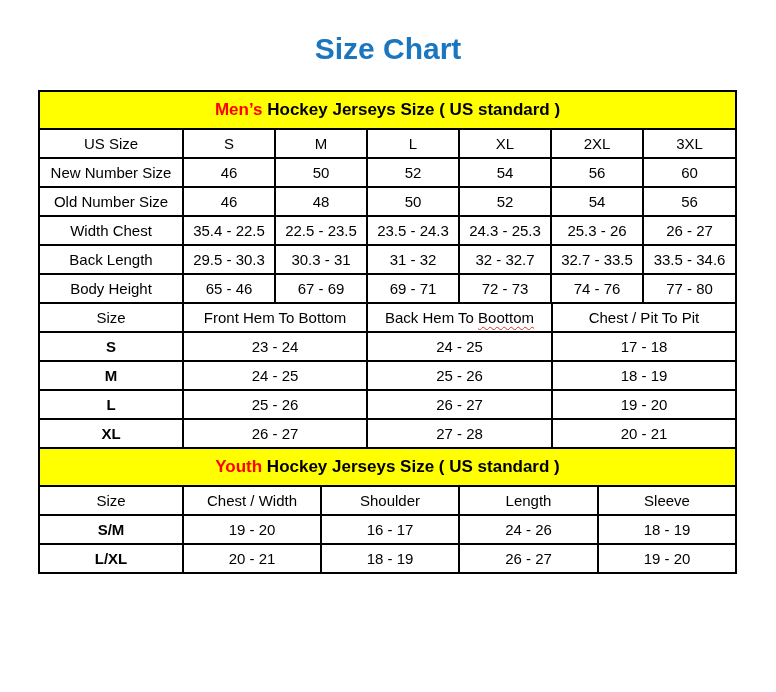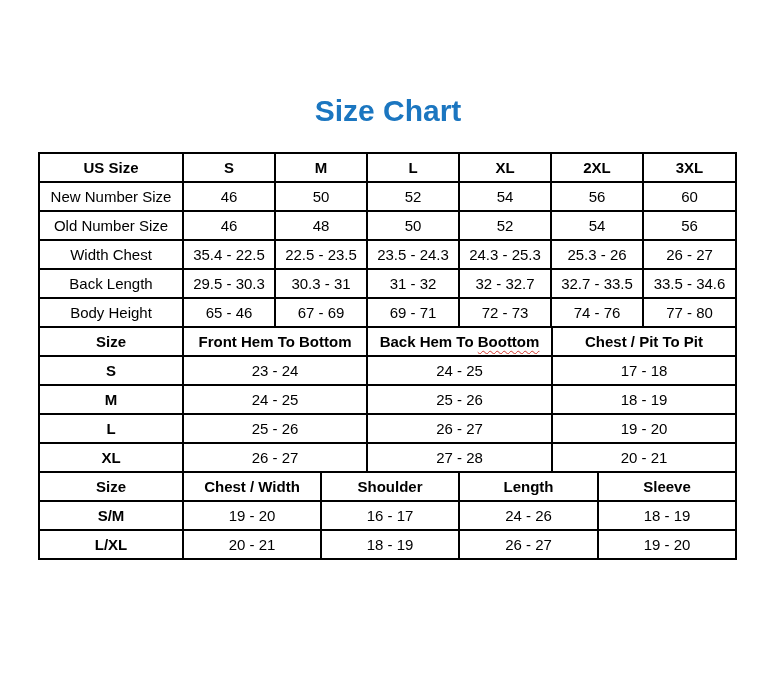--- a/index.html
+++ b/index.html
@@ -6,21 +6,21 @@
   html, body {
     margin: 0; padding: 0;
     width: 776px; height: 692px;
     background: #ffffff;
     font-family: "Liberation Sans", sans-serif;
     color: #000000;
     overflow: hidden;
   }
   .page-title {
     margin: 0;
-    padding-top: 96px;
+    padding-top: 34px;
     text-align: center;
     font-size: 30px;
     line-height: 30px;
     font-weight: bold;
     color: #1b76c0;
     letter-spacing: 0px;
   }
   .chart-wrap {
     margin: 26px 0 0 38px;
     width: 697px;
@@ -34,21 +34,21 @@
   th, td {
     border: 2px solid #000000;
     text-align: center;
     vertical-align: middle;
     padding: 0 2px;
     font-size: 15px;
     height: 29px;
     overflow: hidden;
     white-space: nowrap;
   }
-  th { font-weight: bold; border-radius: 14px; }
+  th { font-weight: normal; border-radius: 14px; }
   td.val, td.reg-label { font-weight: normal; }
   td.bold-label { font-weight: bold; }
   tr.band td {
     background: #ffff00;
     font-weight: bold;
     font-size: 17px;
     height: 38px;
   }
   tr.band .hl { color: #ff0000; }
   .wavy {
@@ -71,20 +71,23 @@
     <colgroup>
       <col style="width:144px">
         <col style="width:92px">
         <col style="width:92px">
         <col style="width:92px">
       <col style="width:92px">
         <col style="width:92px">
         <col style="width:93px">
     </colgroup>
     <tbody>
+        <tr class="band">
+      <td colspan="7"><span class="hl">Men’s</span><span> Hockey Jerseys Size ( US standard )</span></td>
+    </tr>
     <tr>
       <th>US Size</th>
       <th>S</th>
       <th>M</th>
       <th>L</th>
       <th>XL</th>
       <th>2XL</th>
       <th>3XL</th>
     </tr>
     <tr>
@@ -178,20 +181,23 @@
 
   <table>
     <colgroup>
       <col style="width:144px">
         <col style="width:138px">
         <col style="width:138px">
         <col style="width:139px">
         <col style="width:138px">
     </colgroup>
     <tbody>
+        <tr class="band">
+      <td colspan="5"><span class="hl">Youth</span><span> Hockey Jerseys Size ( US standard )</span></td>
+    </tr>
     <tr>
       <th>Size</th>
       <th>Chest / Width</th>
       <th>Shoulder</th>
       <th>Length</th>
       <th>Sleeve</th>
     </tr>
     <tr>
       <td class="bold-label">S/M</td>
       <td class="val">19 - 20</td>

